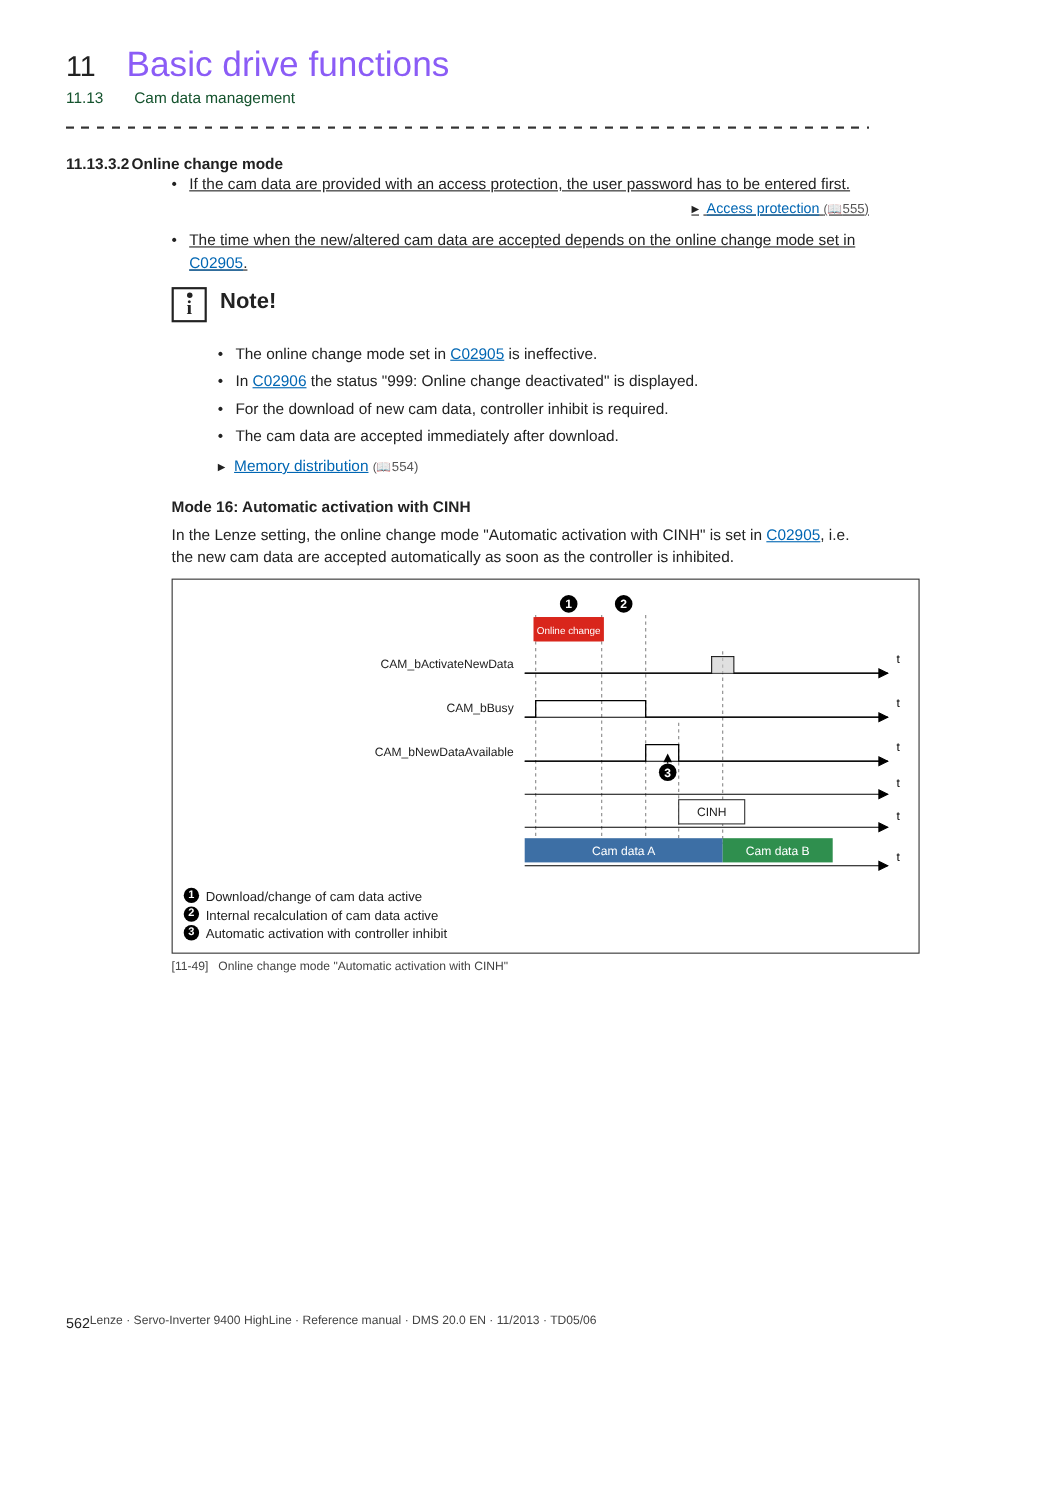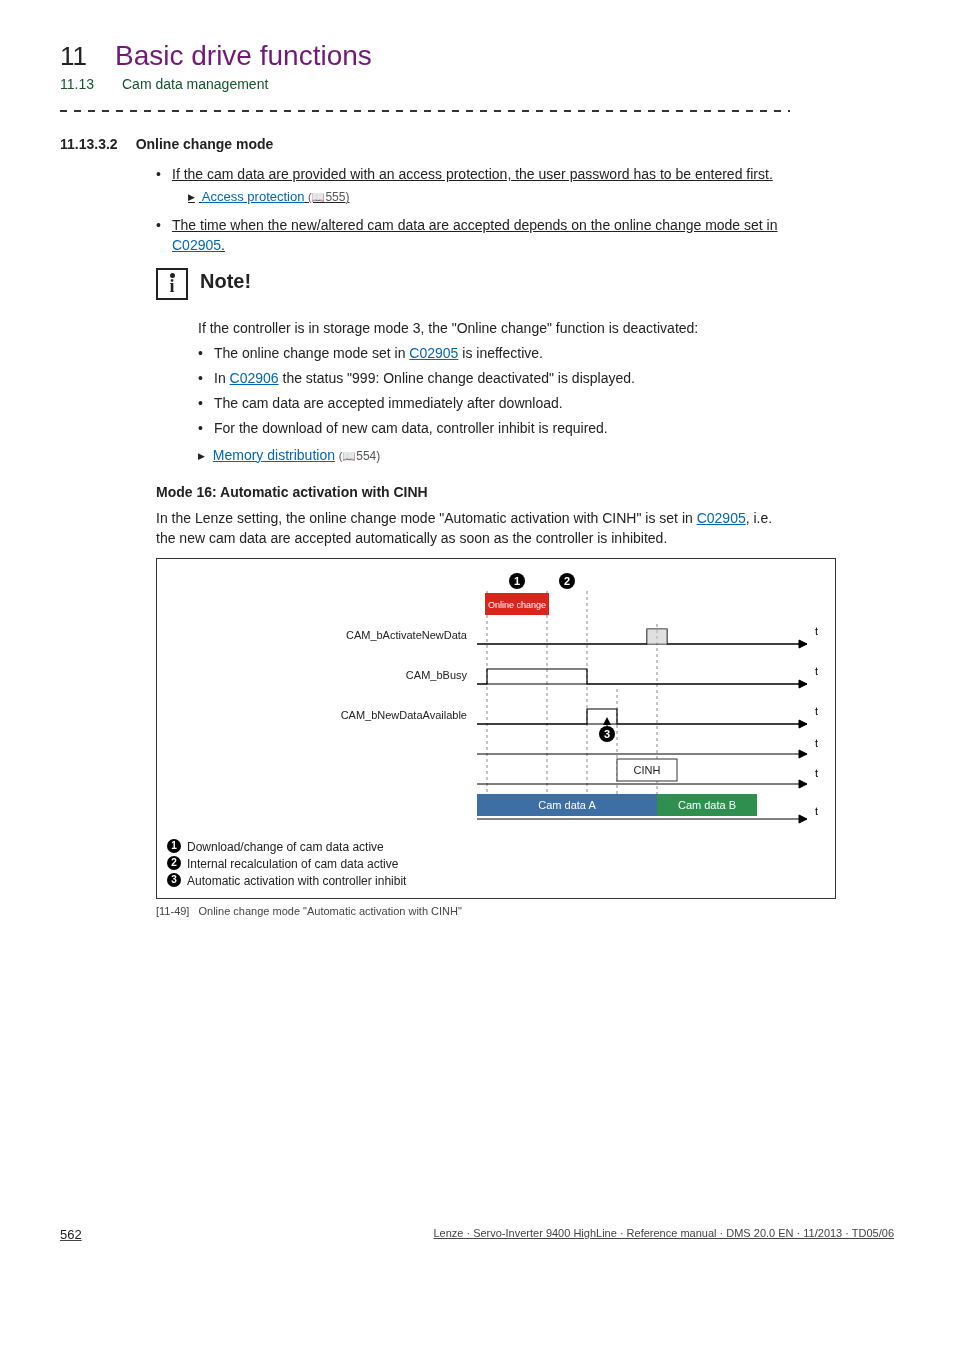--- a/index.html
+++ b/index.html
@@ -20,52 +20,51 @@
     align-items: baseline;
     gap: 28px;
     margin-bottom: 2px;
   }
   .chapter-num {
     font-size: 26px;
     font-weight: 400;
     color: #222;
   }
   .chapter-title {
-    font-size: 28px;
+    font-size: 32px;
     font-weight: 400;
-    color: #701a75;
+    color: #8b5cf6;
   }
   .sub-line {
     display: flex;
     align-items: baseline;
     gap: 28px;
     font-size: 14px;
     color: #14532d;
     margin-top: 4px;
   }
   .divider {
     margin-top: 18px;
     margin-bottom: 24px;
     height: 2px;
     width: 100%;
     background-image: repeating-linear-gradient(to right,#333 0,#333 7px,transparent 7px,transparent 14px);
   }
   .section-heading {
     display: flex;
-    gap: 18px;
+    gap: 2px;
     font-weight: 700;
     font-size: 14px;
-    margin-bottom: 12px;
   }
   .body-block { margin-left: 96px; font-size: 14px; line-height: 1.45; }
   .para { margin: 0 0 10px 0; }
   ul.bullets { list-style: none; padding: 0; margin: 0 0 10px 0; }
   ul.bullets > li { position: relative; padding-left: 16px; margin-bottom: 8px; text-decoration: underline; }
   ul.bullets > li::before { content: "•"; position: absolute; left: 0; top: 0; color: #222; }
-  .sublink { display: block; margin-left: 16px; margin-top: 4px; font-size: 13px; }
+  .sublink { display: block; margin-left: 16px; margin-top: 4px; font-size: 13px; text-align: right; }
   .triangle::before { content: "\25B6"; font-size: 9px; margin-right: 4px; color: #222; vertical-align: 1px; }
   a.link { color: #0066b3; text-decoration: underline; }
   .pageref { font-size: 12px; color: #555; }
   .pageref::before { content: "(\01F4D6 "; font-size: 11px; }
   .pageref::after { content: ")"; }
 
   .note-box {
     display: flex;
     align-items: flex-start;
     gap: 12px;
@@ -108,24 +107,23 @@
     font-weight: 700; flex: none;
   }
   .fig-caption { margin-left: 96px; font-size: 11px; color: #444; margin-top: 6px; }
   .fig-caption .tag { display: inline-block; margin-right: 6px; }
 
   .footer {
     position: relative;
     margin-top: 260px;
     padding: 0 60px;
     display: flex;
-    justify-content: space-between;
+    justify-content: flex-start;
     font-size: 11px;
     color: #444;
-    text-decoration: underline;
   }
   .footer .pnum { font-size: 13px; color: #222; }
 </style>
 </head>
 <body>
 
 <div class="page">
 
   <div class="chapter-line">
     <span class="chapter-num">11</span>
@@ -159,30 +157,29 @@
     </ul>
   </div>
 
   <div class="note-box">
     <div class="note-icon">
         <span>i</span>
       </div>
     <div class="note-title">Note!</div>
   </div>
   <div class="note-content">
-    <div>If the controller is in storage mode 3, the "Online change" function is deactivated:</div>
     <ul>
       <li>
         <span>The online change mode set in </span><a class="link" href="#">C02905</a><span> is ineffective.</span>
       </li>
       <li>
         <span>In </span><a class="link" href="#">C02906</a><span> the status "999: Online change deactivated" is displayed.</span>
       </li>
+      <li>For the download of new cam data, controller inhibit is required.</li>
       <li>The cam data are accepted immediately after download.</li>
-      <li>For the download of new cam data, controller inhibit is required.</li>
     </ul>
     <div class="note-link-line triangle">
       <a class="link" href="#">Memory distribution</a>
       <span class="pageref">554</span>
     </div>
   </div>
 
   <div class="mode-heading">Mode 16: Automatic activation with CINH</div>
   <div class="body-block">
     <p class="para">

